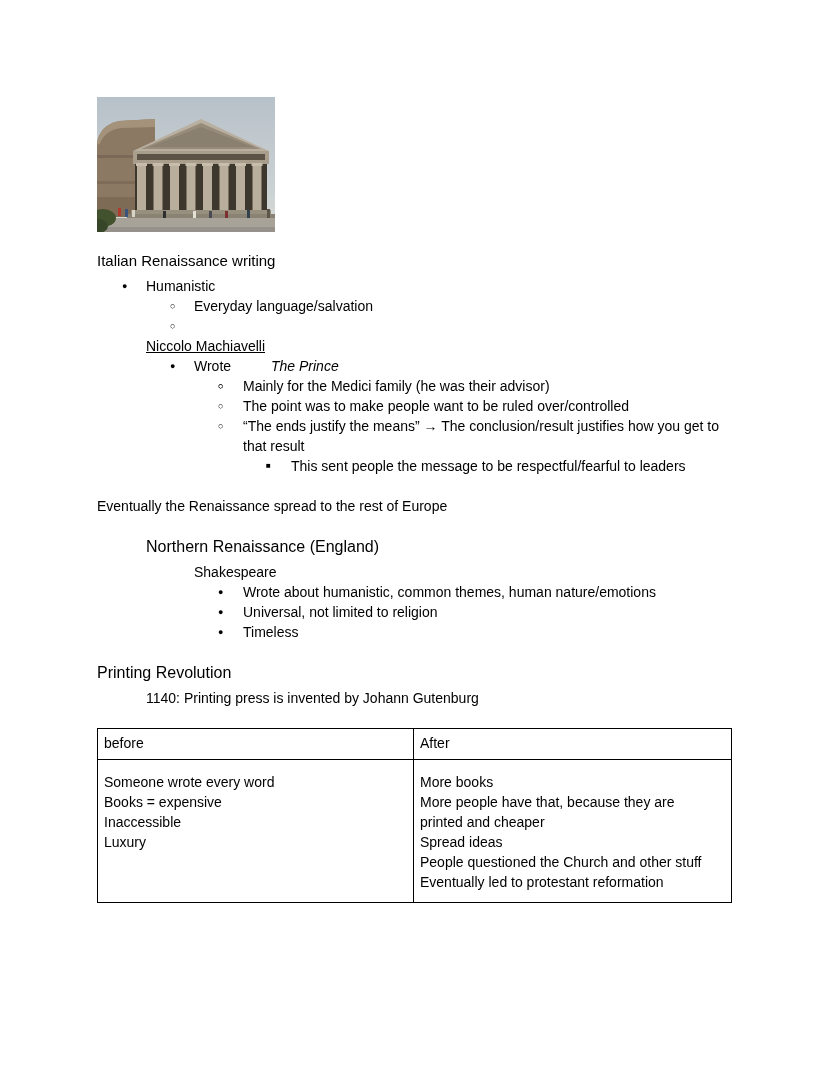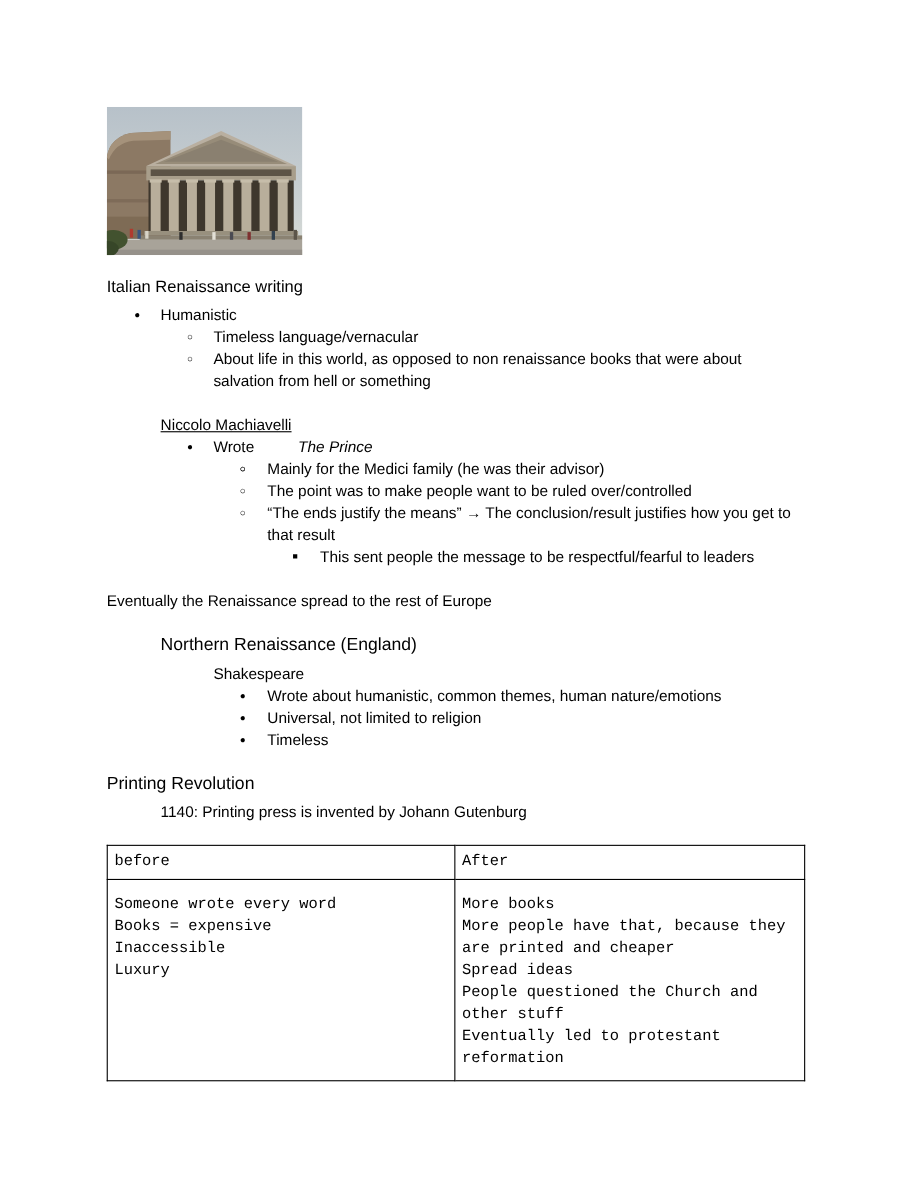--- a/index.html
+++ b/index.html
@@ -58,21 +58,20 @@
     table-layout: fixed;
   }
   table.cmp th, table.cmp td {
     border: 1px solid #000000;
     vertical-align: top;
     text-align: left;
     font-weight: normal;
     padding: 4px 10px 6px 6px;
     line-height: 20px;
     font-size: 14px;
-    font-family: Liberation Mono, monospace;
   }
   table.cmp th { height: 29px; }
   table.cmp td { padding-top: 12px; padding-bottom: 10px; }
 </style>
 </head>
 <body>
 
 <div class="page">
   <div class="content">
 
@@ -150,25 +149,24 @@
     <div class="h-md">Italian Renaissance writing</div>
 
     <div class="spacer-sm"></div>
 
     <div class="li l1">
       <span class="b">●</span>
       <span>Humanistic</span>
     </div>
     <div class="li l2">
       <span class="b">○</span>
-      <span>Timeless language/vernacular</span>
+      <span>Everyday language/salvation</span>
     </div>
     <div class="li l2">
       <span class="b">○</span>
-      <span>About life in this world, as opposed to non renaissance books that were about salvation from hell or something</span>
     </div>
 
     <div class="spacer"></div>
 
     <div class="para ind1">
       <span class="underline">Niccolo Machiavelli</span>
     </div>
     <div class="li l2">
       <span class="b">●</span>
       <span>Wrote </span><span class="italic">The Prince</span>

